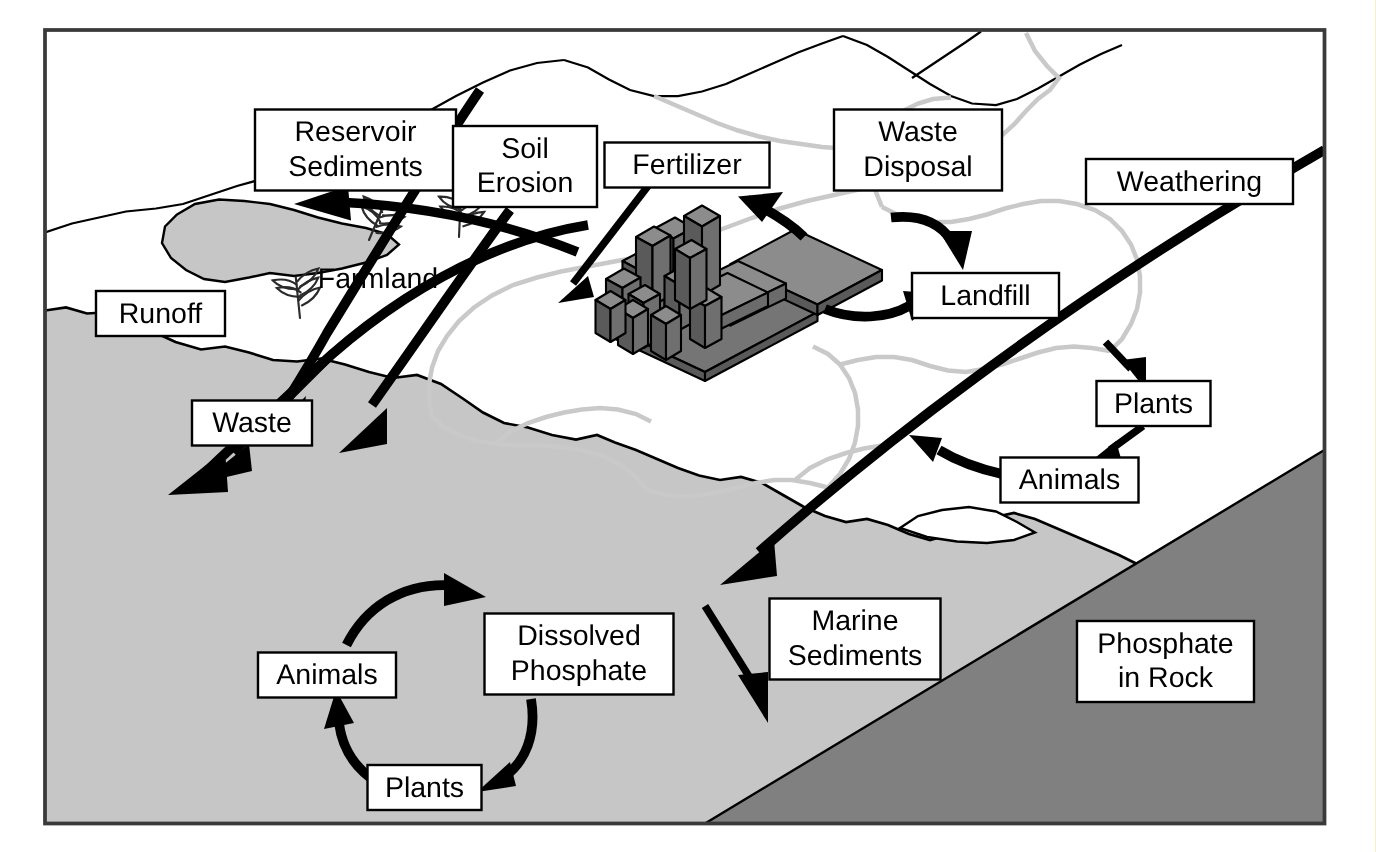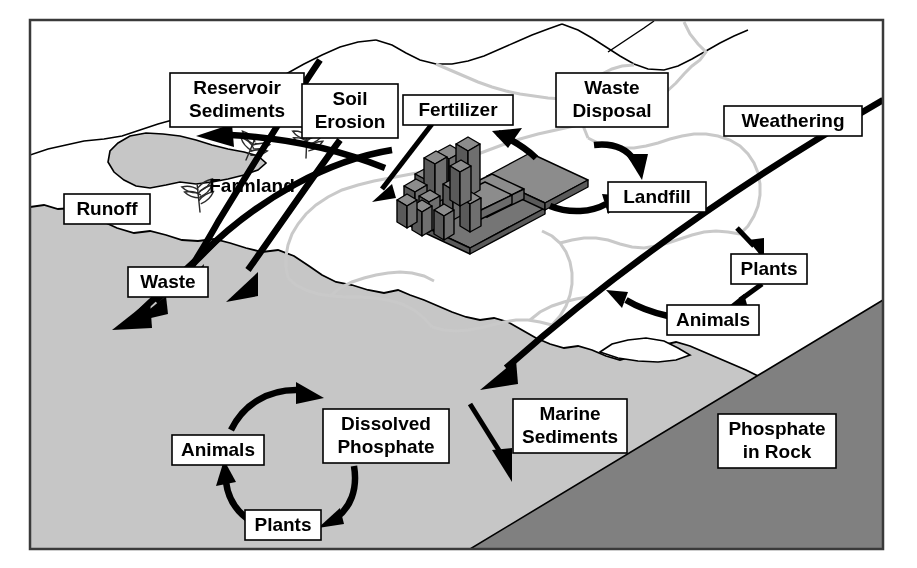--- a/index.html
+++ b/index.html
@@ -1,19 +1,19 @@
 <!DOCTYPE html>
 <html><head>
 <meta charset="utf-8">
 <title>Phosphorus Cycle Diagram</title>
 <style>
   html,body{margin:0;padding:0;background:#ffffff;}
   body{width:917px;height:568px;overflow:hidden;
        font-family:"Liberation Sans","DejaVu Sans",sans-serif;}
-  #stage{position:relative;width:917px;height:568px;background:#eab308;font-weight:bold;}
+  #stage{position:relative;width:917px;height:568px;background:#eab308;}
   svg#diagram{display:block;width:917px;height:568px;}
   .lbl-text{font-family:"Liberation Sans","DejaVu Sans",sans-serif;
             font-size:19px;fill:#000000;text-anchor:middle;
             dominant-baseline:middle;}
   .lbl-box{fill:#ffffff;stroke:#000000;stroke-width:1.6;}
   .farm-text{font-family:"Liberation Sans","DejaVu Sans",sans-serif;
              font-size:19px;fill:#000000;text-anchor:middle;}
   .thick-arrow{fill:none;stroke:#000000;stroke-width:6.5;stroke-linecap:butt;}
   .med-arrow{fill:none;stroke:#000000;stroke-width:5;stroke-linecap:butt;}
   .contour{fill:none;stroke:#000000;stroke-width:1.5;}

